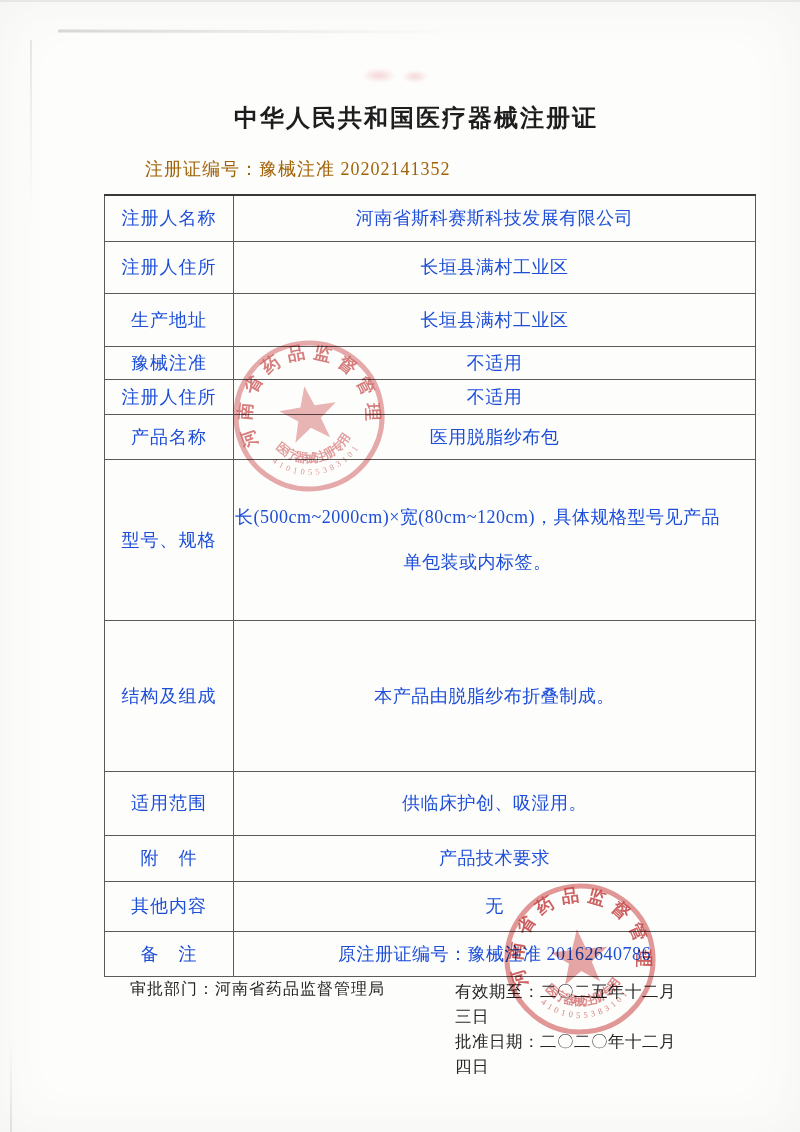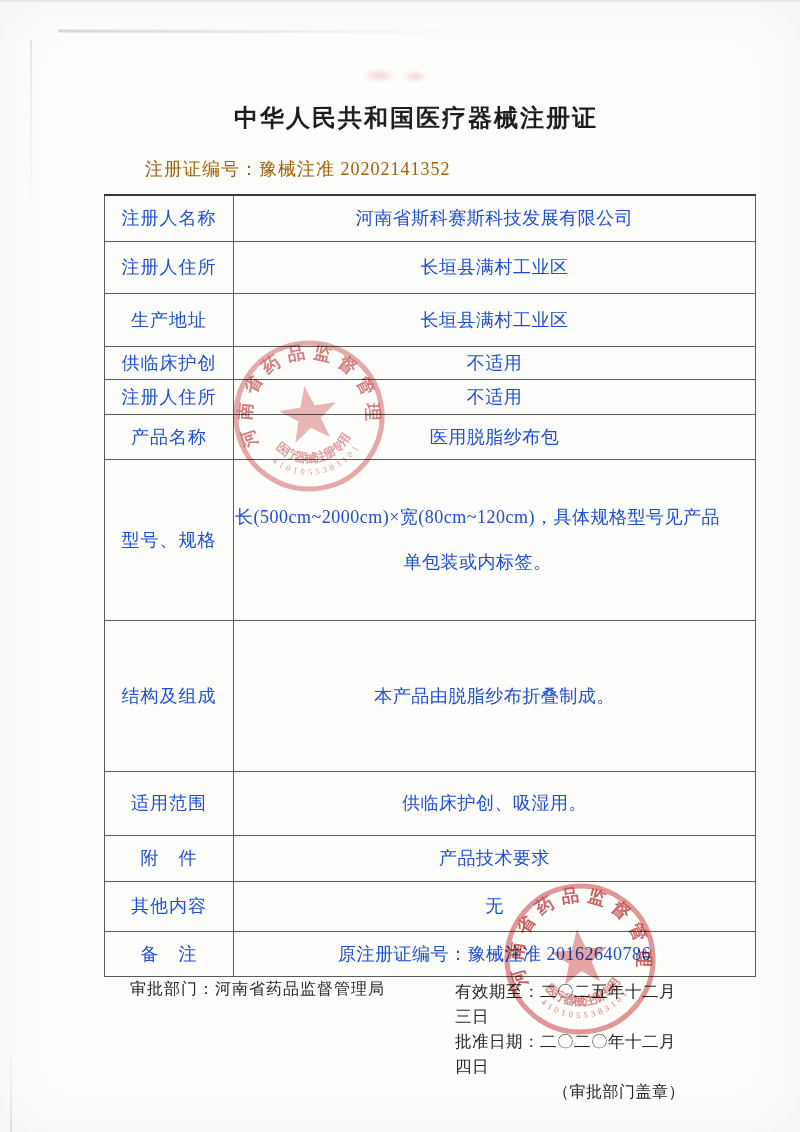--- a/index.html
+++ b/index.html
@@ -105,21 +105,21 @@
     </tr>
     <tr class="r2">
       <td class="lbl">注册人住所</td>
       <td class="val">长垣县满村工业区</td>
     </tr>
     <tr class="r3">
       <td class="lbl">生产地址</td>
       <td class="val">长垣县满村工业区</td>
     </tr>
     <tr class="r4">
-      <td class="lbl">供临床护创</td>
+      <td class="lbl">豫械注准</td>
       <td class="val">不适用</td>
     </tr>
     <tr class="r5">
       <td class="lbl">注册人住所</td>
       <td class="val">不适用</td>
     </tr>
     <tr class="r6">
       <td class="lbl">产品名称</td>
       <td class="val">医用脱脂纱布包</td>
     </tr>
@@ -148,21 +148,20 @@
       <td class="val">原注册证编号：豫械注准 20162640786</td>
     </tr>
   </tbody>
     </table>
 
   <div class="footer-left"><span>审批部门：</span><span>河南省药品监督管理局</span></div>
 
   <div class="footer-right">
     <div><span>有效期至：</span><span>二〇二五年十二月三日</span></div>
     <div><span>批准日期：</span><span>二〇二〇年十二月四日</span></div>
-    <div class="seal-note">（审批部门盖章）</div>
   </div>
 
   <svg class="stamp stamp1" width="160" height="160" viewBox="-80 -80 160 160" xmlns="http://www.w3.org/2000/svg">
     <defs>
       <path id="t1top" d="M -54.5 19.8 A 58 58 0 1 1 54.5 19.8" fill="none"></path>
       <path id="t1bot" d="M -37.7 26.4 A 46 46 0 0 0 37.7 26.4" fill="none"></path>
       <path id="t1num" d="M -43.8 39.5 A 59 59 0 0 0 43.8 39.5" fill="none"></path>
     </defs>
     <circle cx="0" cy="0" r="73"></circle>
     <polygon points="0,-30 -7.1,-9.7 -28.5,-9.3 -11.4,3.7 -17.6,24.3 0,12 17.6,24.3 11.4,3.7 28.5,-9.3 7.1,-9.7"></polygon>

